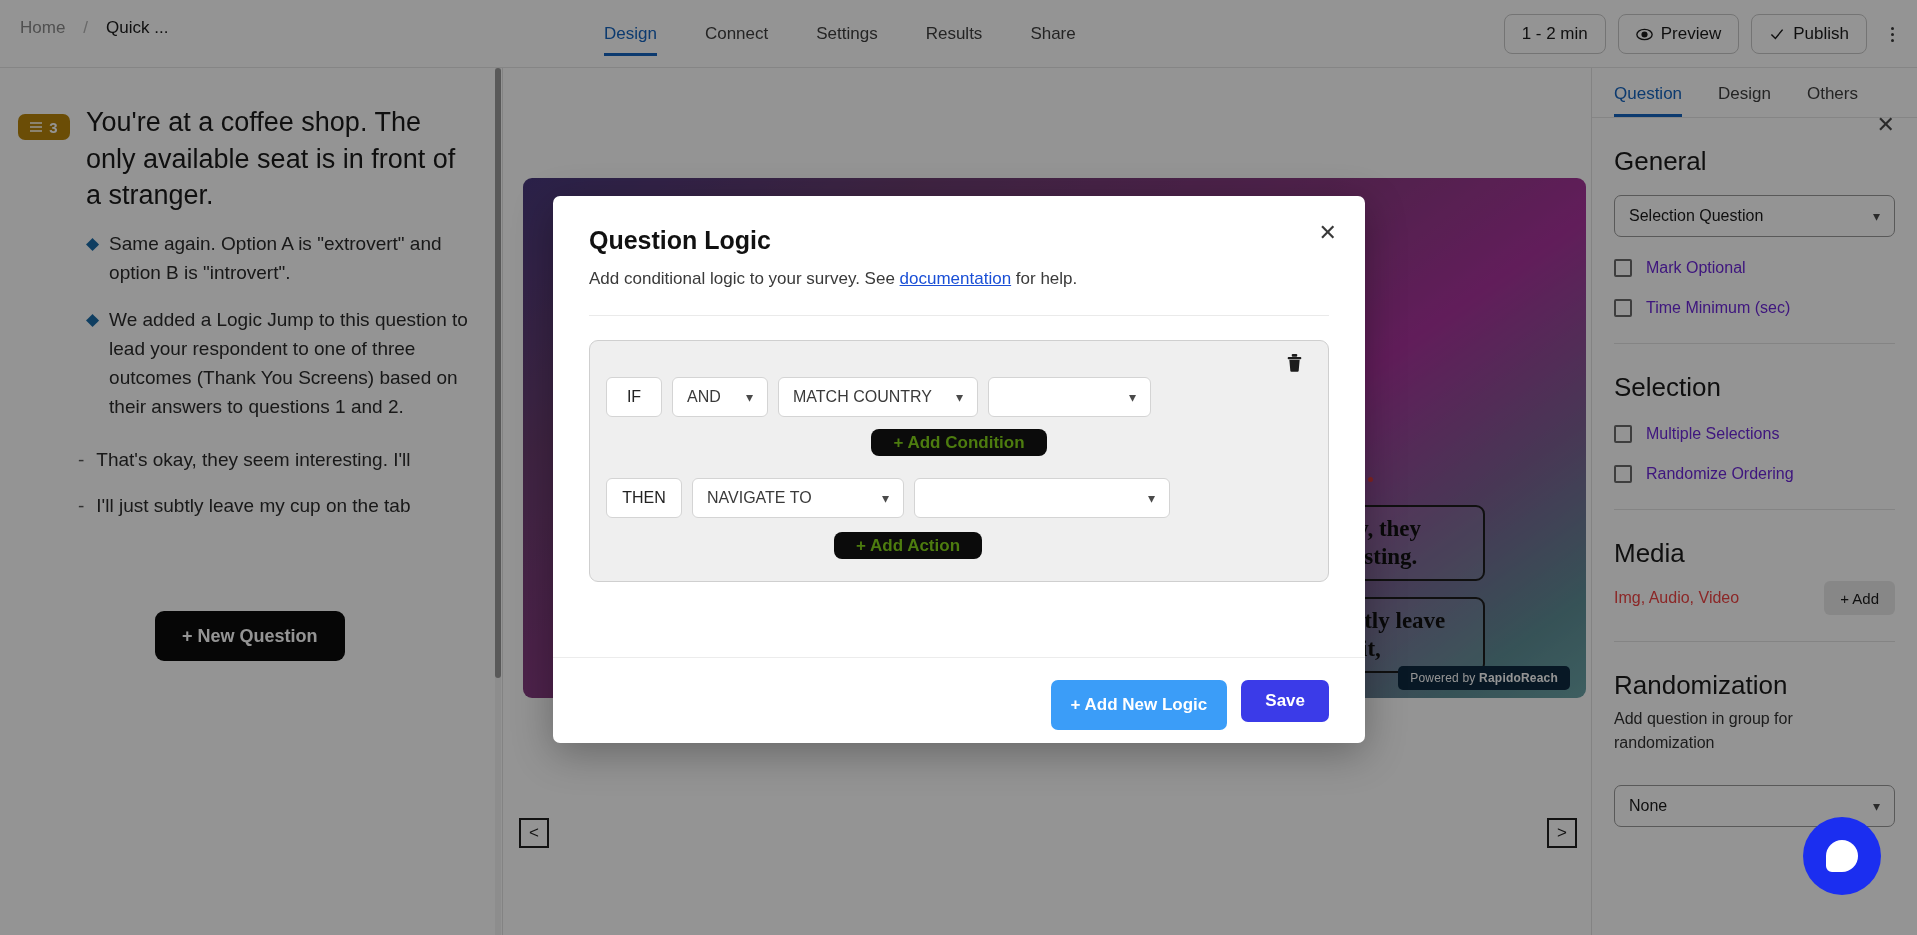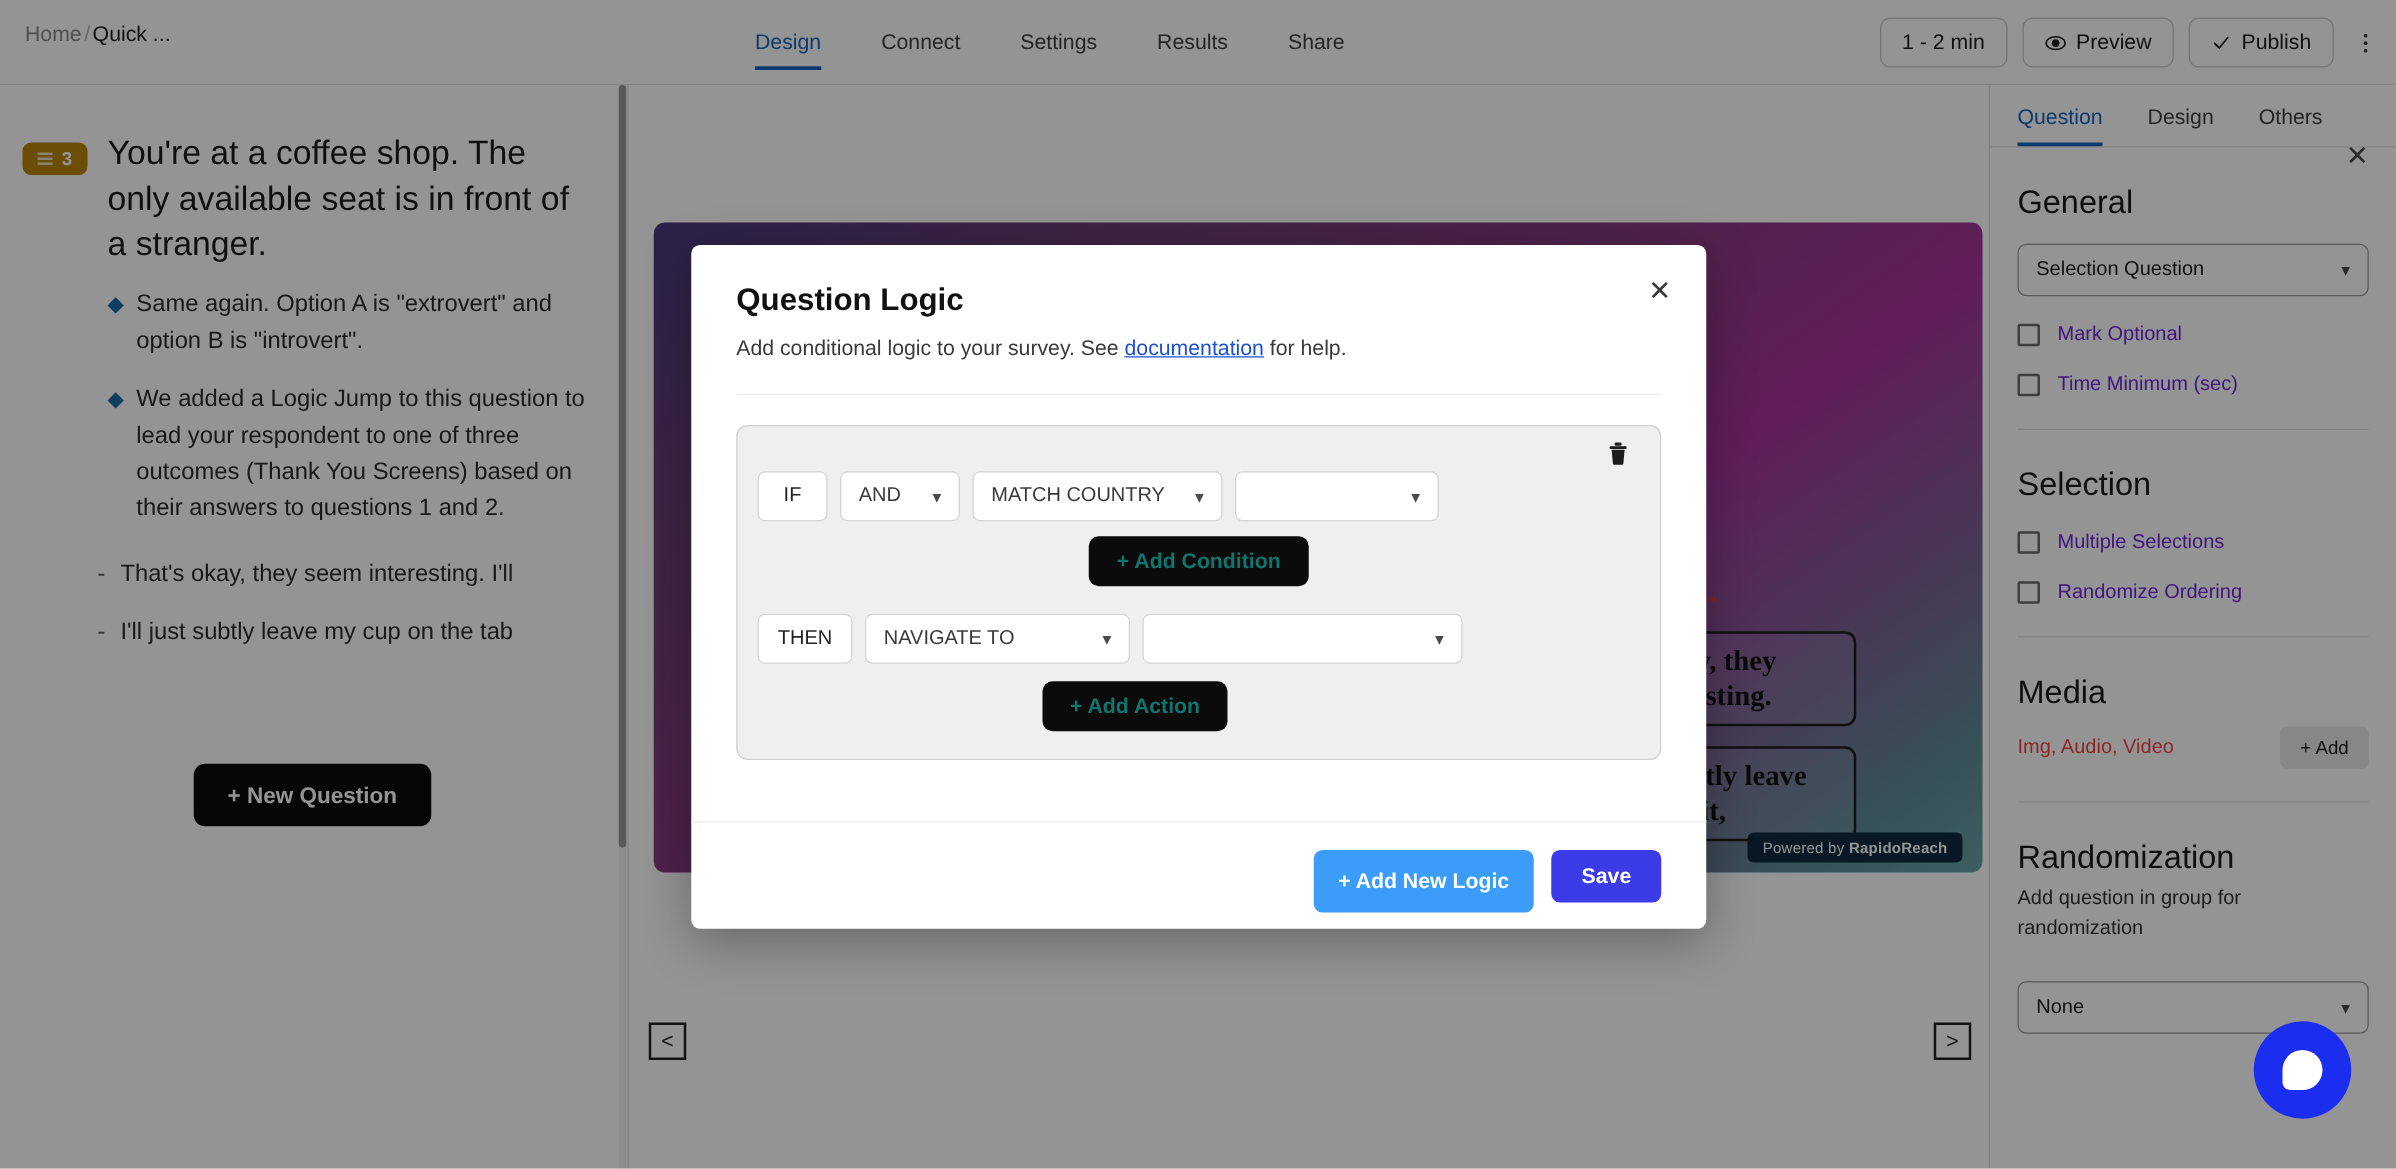--- a/index.html
+++ b/index.html
@@ -10,21 +10,21 @@
     overflow: hidden;
   }
   #app { position: relative; width: 1917px; height: 935px; }
 
   
   .topbar {
     position: absolute; top: 0; left: 0; width: 1917px; height: 68px;
     background: #ffffff; border-bottom: 1px solid #e6e6e6;
     display: flex; align-items: center;
   }
-  .breadcrumb { position: absolute; left: 20px; top: 18px; font-size: 17px; display: flex; gap: 2px; align-items: center; }
+  .breadcrumb { position: absolute; left: 20px; top: 18px; font-size: 17px; display: flex; gap: 18px; align-items: center; }
   .bc-home { color: #8a8a8a; }
   .bc-sep { color: #b5b5b5; }
   .bc-cur { color: #1b1b1b; }
 
   .navtabs { position: absolute; left: 604px; top: 0; height: 68px; display: flex; align-items: center; gap: 48px; }
   .navtab { font-size: 17px; color: #3f3f3f; height: 68px; display: flex; align-items: center; position: relative; }
   .navtab.active { color: #1565c0; }
   .navtab.active::after {
     content: ""; position: absolute; left: 0; right: 0; bottom: 12px; height: 3px; background: #1565c0;
   }
@@ -175,21 +175,21 @@
     background: #fff; border: 1px solid #d4d4d4; border-radius: 6px; height: 40px;
     display: flex; align-items: center; justify-content: space-between; padding: 0 14px;
     font-size: 16px; color: #3a3a3a;
   }
   .sel.and { width: 96px; }
   .sel.match { width: 200px; }
   .sel.blank1 { width: 163px; }
   .sel.navto { width: 212px; }
   .sel.blank2 { width: 256px; }
   .blackbtn {
-    background: #0b0b0b; color: #0f766e; border: none; border-radius: 8px; height: 40px; padding: 0 22px;
+    background: #0b0b0b; color: #4d7c0f; border: none; border-radius: 8px; height: 27px; padding: 0 22px;
     font-size: 17px; font-weight: 600; font-family: "Liberation Sans", sans-serif; display: block;
   }
   .ctr { display: flex; justify-content: center; margin-top: 12px; }
   .actwrap { display: flex; justify-content: center; margin-top: 14px; padding-right: 102px; }
 
   .m-foot { position: absolute; left: 0; right: 0; bottom: 0; height: 86px; border-top: 1px solid #ececec; }
   .m-foot-in { display: flex; justify-content: flex-end; gap: 14px; padding: 22px 36px 0 0; }
   .btn-addlogic { background: #3b9df8; color: #fff; border: none; border-radius: 7px; height: 50px; padding: 0 20px;
                   font-size: 17px; font-weight: 600; font-family: "Liberation Sans", sans-serif; }
   .btn-save { background: #3b3be8; color: #fff; border: none; border-radius: 7px; height: 42px; padding: 0 24px;

